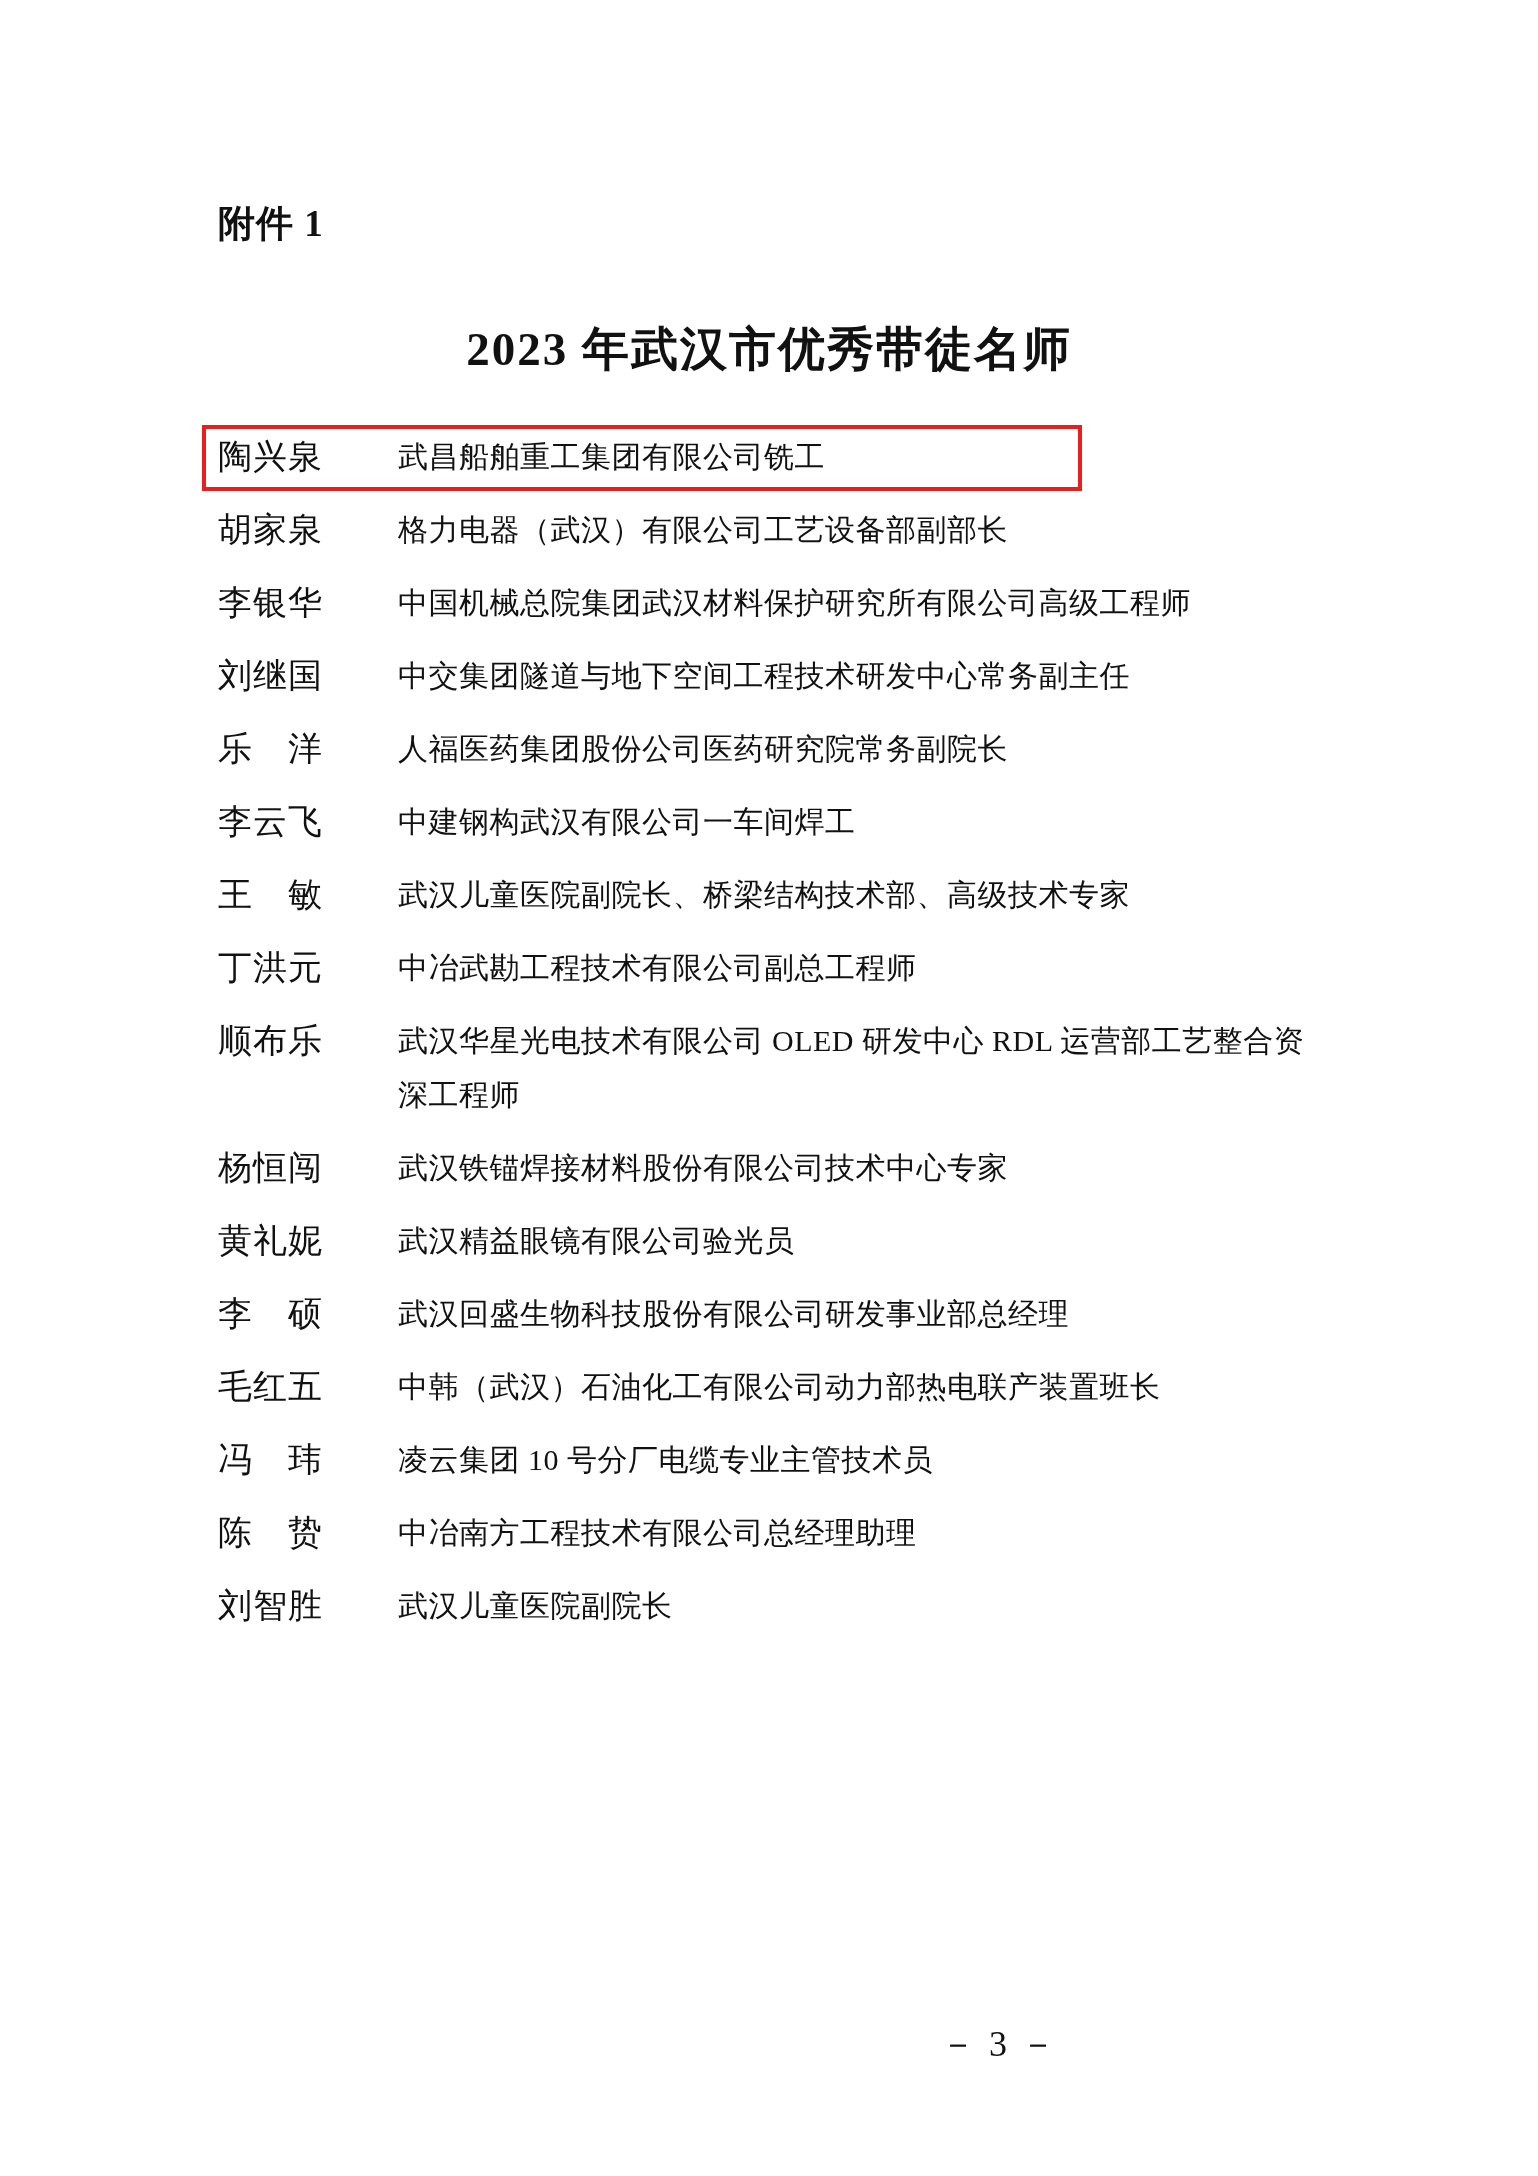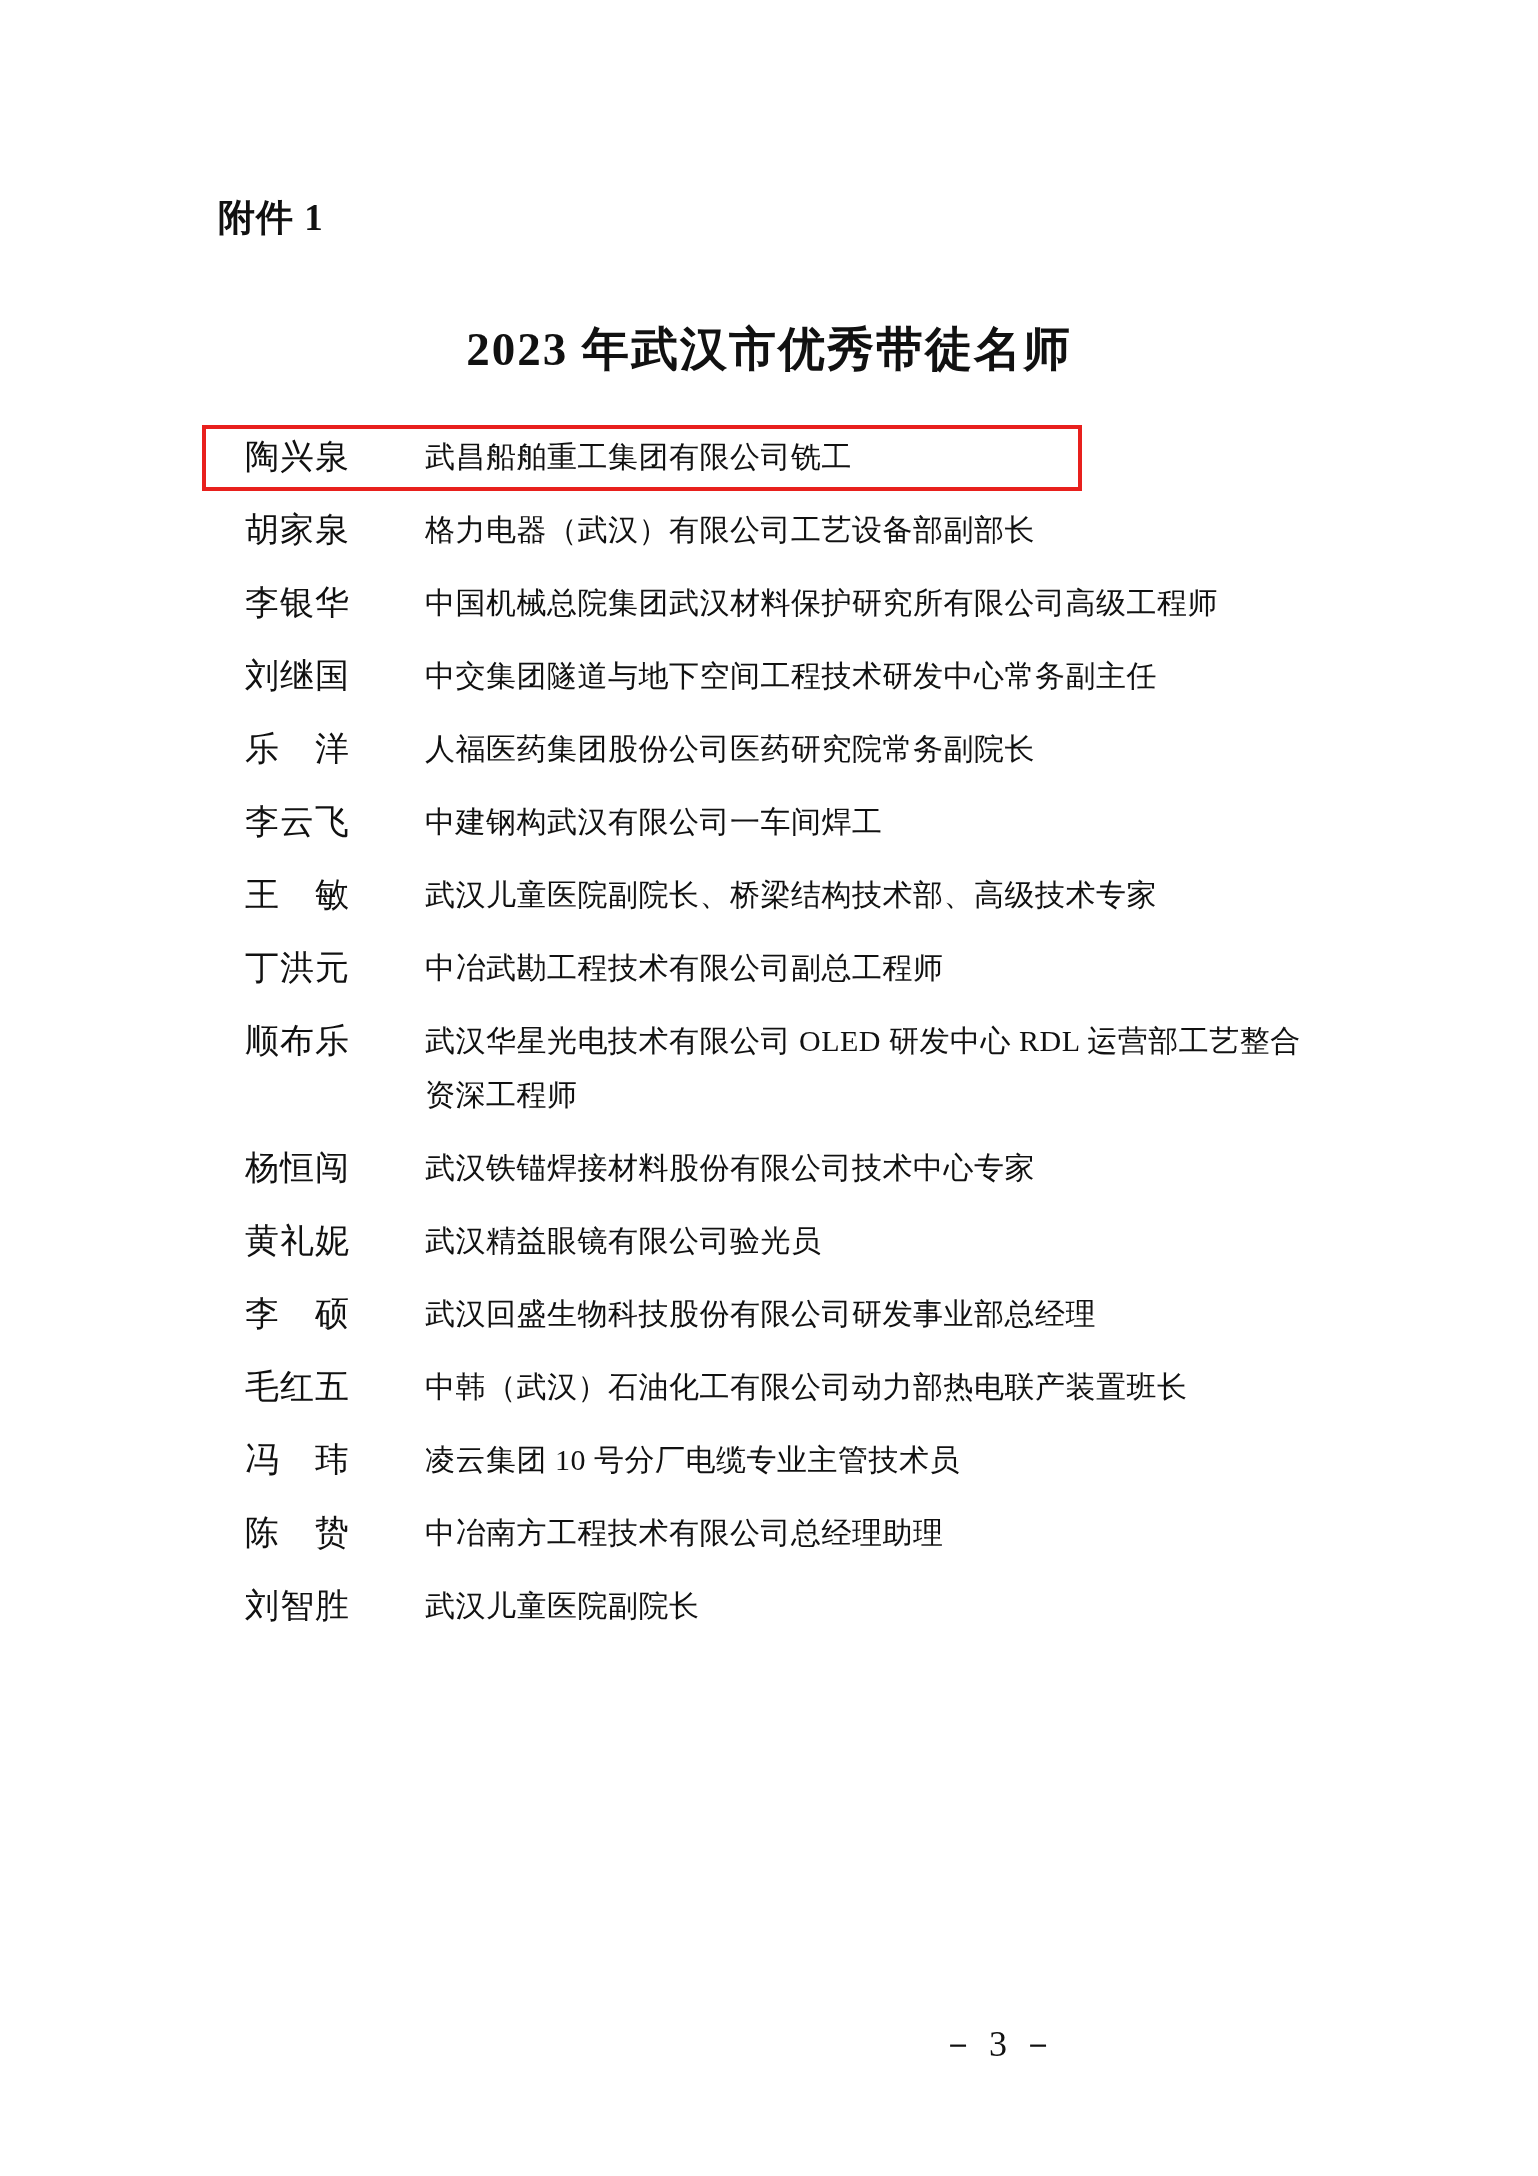--- a/index.html
+++ b/index.html
@@ -17,21 +17,21 @@
   }
   .page {
     position: absolute;
     left: 0; top: 0;
     width: 1538px;
     height: 2176px;
   }
   .attachment-label {
     position: absolute;
     left: 218px;
-    top: 193px;
+    top: 199px;
     font-size: 37px;
     font-weight: bold;
     letter-spacing: 1px;
     font-family: "Liberation Serif", "DejaVu Serif", serif;
   }
   .doc-title {
     position: absolute;
     left: 0;
     top: 318px;
     width: 1538px;
@@ -44,21 +44,20 @@
     position: absolute;
     left: 218px;
     top: 430px;
     width: 1110px;
   }
   .row {
     display: flex;
     align-items: flex-start;
     margin-bottom: 19px;
     position: relative;
-    margin-left: 27px;
   }
   .name {
     width: 166px;
     flex: 0 0 166px;
     font-size: 34px;
     line-height: 54px;
     letter-spacing: 1px;
     white-space: pre;
   }
   .desc {

